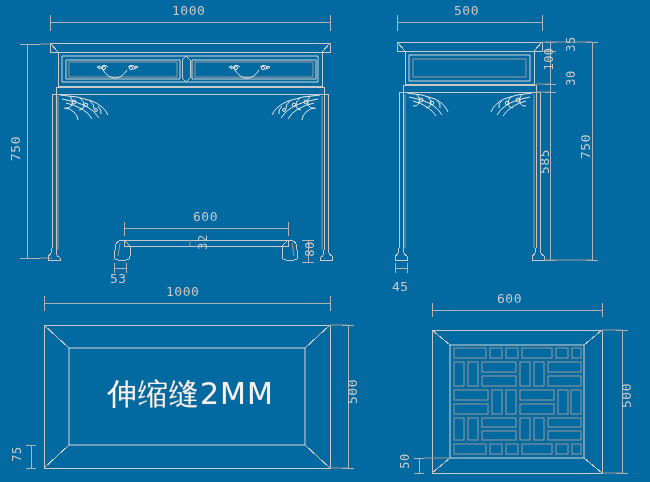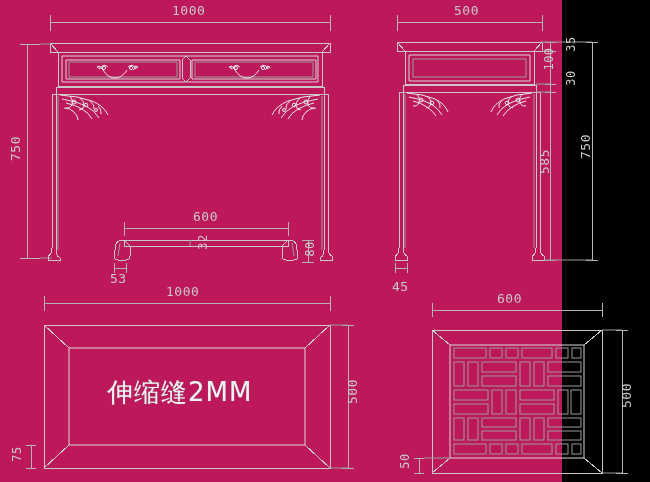--- a/index.html
+++ b/index.html
@@ -2,21 +2,21 @@
 <html><head>
 <meta charset="utf-8">
 <style>
   html,body{margin:0;padding:0;background:#000;}
   body{
     width:650px;height:482px;overflow:hidden;
     font-family:"DejaVu Sans","Liberation Sans",sans-serif;
     color:#d8d8d8;
     position:relative;
   }
-  #stage{position:absolute;left:0;top:0;width:562px;height:482px;background:#be185d;}
+  #stage{position:absolute;left:0;top:0;width:650px;height:482px;background:#0369a1;}
   svg{position:absolute;left:0;top:0;width:650px;height:482px;display:block;}
   .dimtxt{
     position:absolute;
     font-family:"DejaVu Sans Mono","Liberation Mono",monospace;
     font-size:13px;color:#c9c9c9;white-space:nowrap;
     letter-spacing:0.5px;
     line-height:1;
   }
   .dimtxt.small{font-size:12px;}
   .rot{transform-origin:center center;transform:rotate(-90deg);}
@@ -347,21 +347,21 @@
 
   <div class="dimtxt" style="left:454px;top:4px;">500</div>
   <div class="dimtxt rot small" style="left:560px;top:38px;width:22px;text-align:center;">35</div>
   <div class="dimtxt rot small" style="left:534px;top:53px;width:30px;text-align:center;">100</div>
   <div class="dimtxt rot small" style="left:560px;top:72px;width:22px;text-align:center;">30</div>
   <div class="dimtxt rot" style="left:528px;top:155px;width:32px;text-align:center;">585</div>
   <div class="dimtxt rot" style="left:568px;top:140px;width:34px;text-align:center;">750</div>
   <div class="dimtxt" style="left:392px;top:280px;text-align:right;">45</div>
 
   <div class="dimtxt" style="left:166px;top:285px;">1000</div>
-  <div class="cjk" style="left:107px;top:379px;font-size:26px;letter-spacing:1px;">伸缩缝2MM</div>
+  <div class="cjk" style="left:107px;top:379px;font-size:30px;letter-spacing:1px;">伸缩缝2MM</div>
   <div class="dimtxt rot" style="left:338px;top:385px;width:28px;text-align:center;">500</div>
   <div class="dimtxt rot small" style="left:5px;top:448px;width:24px;text-align:center;">75</div>
 
   <div class="dimtxt" style="left:497px;top:292px;">600</div>
   <div class="dimtxt rot" style="left:612px;top:389px;width:28px;text-align:center;">500</div>
   <div class="dimtxt rot small" style="left:393px;top:455px;width:24px;text-align:center;">50</div>
 
 </div>
 
 </body></html>

